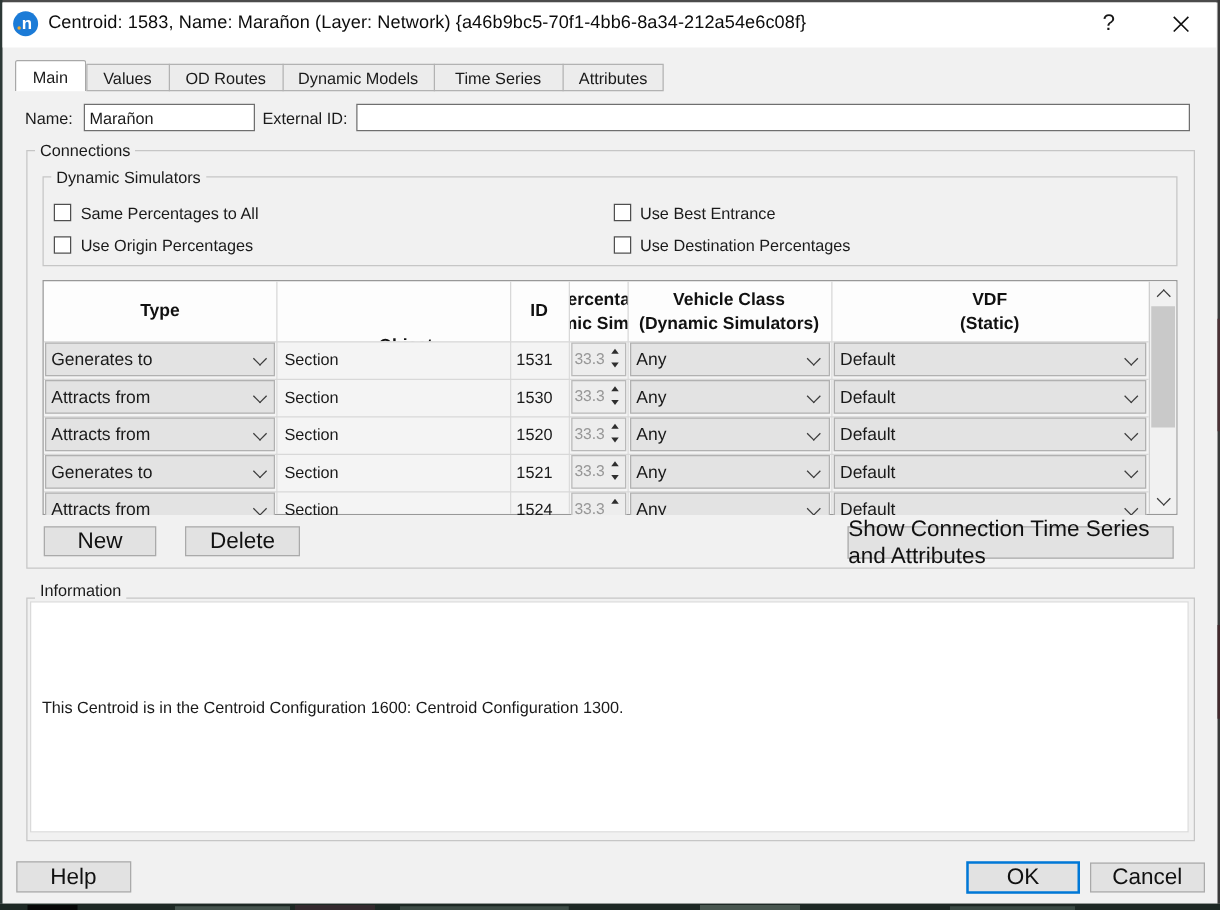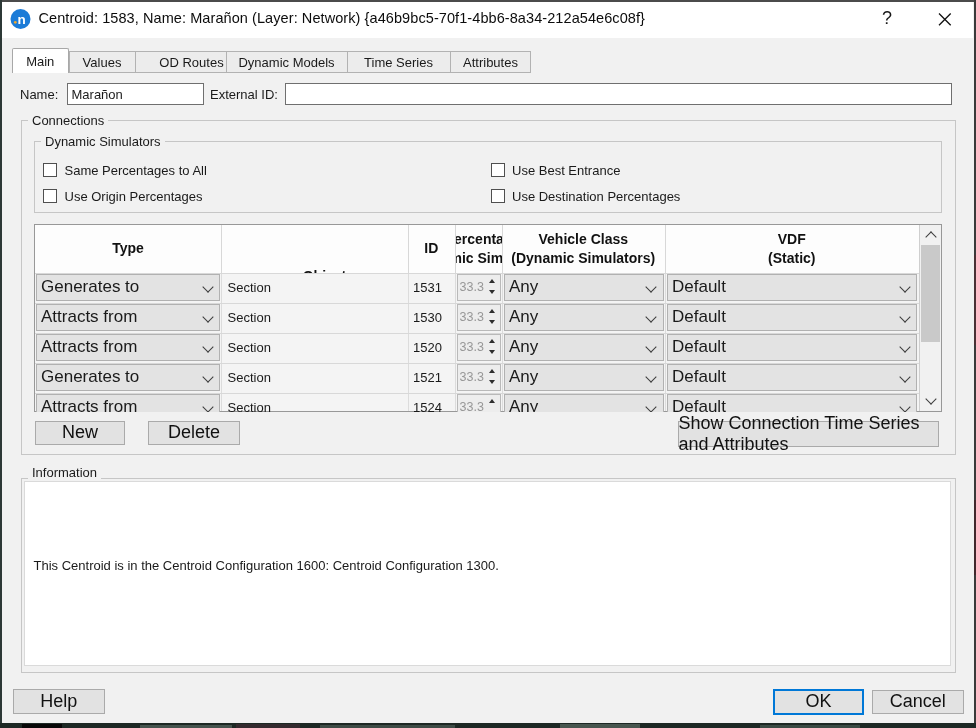--- a/index.html
+++ b/index.html
@@ -6,21 +6,21 @@
   body{width:976px;height:728px;position:relative;overflow:hidden;
        font-family:"Liberation Sans",sans-serif;background:#1d2824;}
   .abs{position:absolute;}
   .lbl{position:absolute;font-size:13px;color:#1a1a1a;white-space:nowrap;}
   .btn{position:absolute;background:#e2e2e2;border:1px solid #aaaaaa;
        font-size:18px;color:#111;display:flex;align-items:center;justify-content:center;box-sizing:border-box;}
   .fieldset{position:absolute;border:1px solid #c6c6c6;box-sizing:border-box;}
   .flabel{position:absolute;font-size:13px;color:#1a1a1a;background:#f1f1f1;padding:0 4px;white-space:nowrap;}
   .cb{position:absolute;width:14px;height:14px;background:#fff;border:1px solid #4f4f4f;box-sizing:border-box;}
   .dd{position:absolute;background:#e3e3e3;border:1px solid #b1b1b1;box-sizing:border-box;
-      font-size:17px;color:#1a1a1a;display:flex;align-items:center;padding-left:4.5px;}
+      font-size:14px;color:#1a1a1a;display:flex;align-items:center;padding-left:4.5px;}
   .chev{position:absolute;width:7px;height:7px;border-right:1.4px solid #3c3c3c;border-bottom:1.4px solid #3c3c3c;
         transform:rotate(45deg);}
   .chevu{position:absolute;width:7px;height:7px;border-right:1.4px solid #3c3c3c;border-bottom:1.4px solid #3c3c3c;
         transform:rotate(-135deg);}
   .hdr{position:absolute;font-size:14px;font-weight:bold;color:#111;text-align:center;line-height:19px;}
   .vline{position:absolute;width:1px;background:#d8d8d8;}
   .hline{position:absolute;height:1px;background:#d8d8d8;}
   .tri-u{position:absolute;width:0;height:0;border-left:3.5px solid transparent;border-right:3.5px solid transparent;
          border-bottom:4px solid #2e2e2e;}
   .tri-d{position:absolute;width:0;height:0;border-left:3.5px solid transparent;border-right:3.5px solid transparent;
@@ -50,21 +50,21 @@
 </svg>
 
 <div class="abs" style="left:69px;top:51px;width:462px;height:22px;background:#ececec;border:1px solid #b2b2b2;box-sizing:border-box;"></div>
 <div class="abs" style="left:135px;top:51px;width:1px;height:22px;background:#b2b2b2;"></div>
 <div class="abs" style="left:226px;top:51px;width:1px;height:22px;background:#b2b2b2;"></div>
 <div class="abs" style="left:347px;top:51px;width:1px;height:22px;background:#b2b2b2;"></div>
 <div class="abs" style="left:450px;top:51px;width:1px;height:22px;background:#b2b2b2;"></div>
 <div class="abs" style="left:11.5px;top:48px;width:57.5px;height:25px;background:#ffffff;border:1px solid #a8a8a8;border-bottom:none;border-radius:2px 2px 0 0;box-sizing:border-box;"></div>
 <div class="lbl" style="left:11.5px;top:54px;width:57.5px;text-align:center;">Main</div>
 <div class="lbl" style="left:69px;top:55px;width:66px;text-align:center;">Values</div>
-<div class="lbl" style="left:135px;top:55px;width:91px;text-align:center;padding-left:11px;">OD Routes</div>
+<div class="lbl" style="left:135px;top:55px;width:91px;text-align:center;">OD Routes</div>
 <div class="lbl" style="left:226px;top:55px;width:121px;text-align:center;">Dynamic Models</div>
 <div class="lbl" style="left:347px;top:55px;width:103px;text-align:center;">Time Series</div>
 <div class="lbl" style="left:450px;top:55px;width:81px;text-align:center;">Attributes</div>
 
 <div class="lbl" style="left:20px;top:87px;">Name:</div>
 <div class="abs" style="left:66.5px;top:82.5px;width:137px;height:22px;background:#fff;border:1px solid #6f6f6f;box-sizing:border-box;"></div>
 <div class="lbl" style="left:71.5px;top:87px;">Marañon</div>
 <div class="lbl" style="left:210px;top:87px;">External ID:</div>
 <div class="abs" style="left:284.5px;top:82.5px;width:667px;height:22px;background:#fff;border:1px solid #6f6f6f;box-sizing:border-box;"></div>
 

